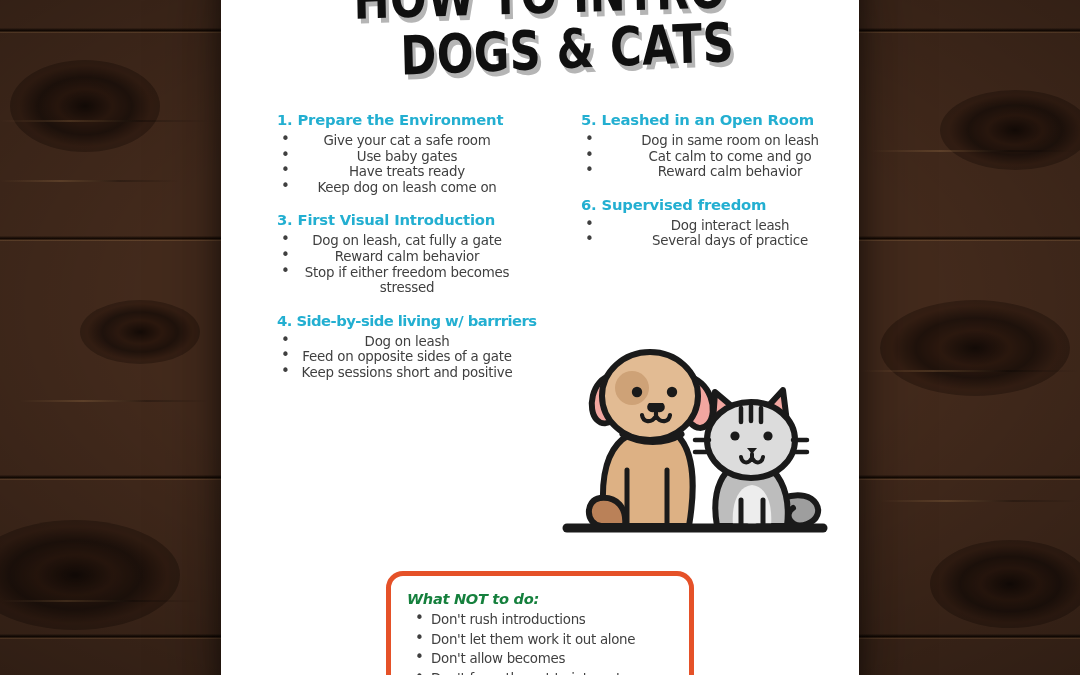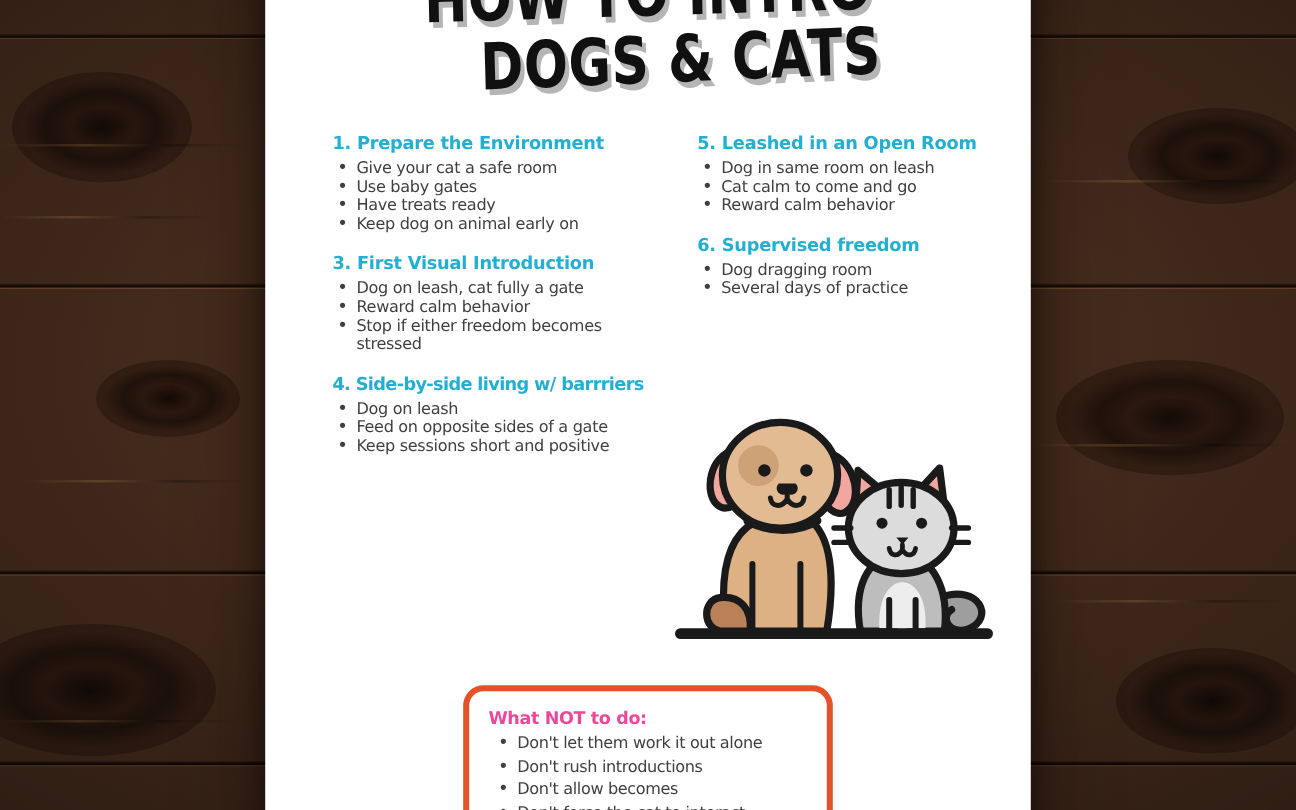--- a/index.html
+++ b/index.html
@@ -139,20 +139,21 @@
     letter-spacing: -0.2px;
     margin-bottom: 5px;
     white-space: nowrap;
   }
   .sec-heading.tight { letter-spacing: -0.55px; }
 
   ul.bullets {
     list-style: none;
     margin: 0 0 16px 0;
     padding: 0;
+    text-align: center;
   }
   ul.bullets li {
     position: relative;
     color: #3f3f3f;
     font-family: "DejaVu Sans", sans-serif;
     font-size: 13.4px;
     line-height: 15.6px;
     padding-left: 20px;
     margin-bottom: 0px;
     letter-spacing: -0.25px;
@@ -182,26 +183,27 @@
     left: 386px;
     top: 571px;
     width: 308px;
     height: 140px;
     border: 5px solid #E55128;
     border-radius: 17px;
     background: #ffffff;
     padding: 14px 16px 0 16px;
   }
   #warnbox h3 {
-    color: #ec4899;
+    color: #15803d;
     font-family: "DejaVu Sans", sans-serif;
     font-weight: bold;
     font-size: 14.6px;
     letter-spacing: -0.3px;
     margin-bottom: 3px;
+    font-style: italic;
   }
   #warnbox ul { list-style: none; padding: 0; margin: 0; }
   #warnbox ul li {
     position: relative;
     color: #3f3f3f;
     font-family: "DejaVu Sans", sans-serif;
     font-size: 13.4px;
     line-height: 19.5px;
     padding-left: 24px;
     letter-spacing: -0.3px;
@@ -253,21 +255,21 @@
     <div class="columns">
 
       <div class="col-left">
 
         <div>
           <div class="sec-heading">1. Prepare the Environment</div>
           <ul class="bullets">
             <li>Give your cat a safe room</li>
             <li>Use baby gates</li>
             <li>Have treats ready</li>
-            <li>Keep dog on animal early on</li>
+            <li>Keep dog on leash come on</li>
           </ul>
         </div>
 
 
         <div>
           <div class="sec-heading">3. First Visual Introduction</div>
           <ul class="bullets">
             <li>Dog on leash, cat fully a gate</li>
             <li>Reward calm behavior</li>
             <li>Stop if either freedom becomes stressed</li>
@@ -292,21 +294,21 @@
           <ul class="bullets">
             <li>Dog in same room on leash</li>
             <li>Cat calm to come and go</li>
             <li>Reward calm behavior</li>
           </ul>
         </div>
 
         <div>
           <div class="sec-heading">6. Supervised freedom</div>
           <ul class="bullets">
-            <li>Dog dragging room</li>
+            <li>Dog interact leash</li>
             <li>Several days of practice</li>
           </ul>
         </div>
 
       </div>
     </div>
   </div>
 
   <div id="illustration">
     <svg viewBox="0 0 280 210" xmlns="http://www.w3.org/2000/svg">
@@ -366,20 +368,20 @@
         <path d="M166 196 h26 M202 196 h26" fill="none" stroke-width="5"></path>
 
         <path d="M12 198 H268" fill="none" stroke-width="9" stroke-linecap="round"></path>
       </g>
     </svg>
   </div>
 
   <div id="warnbox">
     <h3>What NOT to do:</h3>
     <ul>
+      <li>Don't rush introductions</li>
       <li>Don't let them work it out alone</li>
-      <li>Don't rush introductions</li>
       <li>Don't allow becomes</li>
       <li>Don't force the cat to interact</li>
     </ul>
   </div>
 
 </div>
 
 </body></html>

